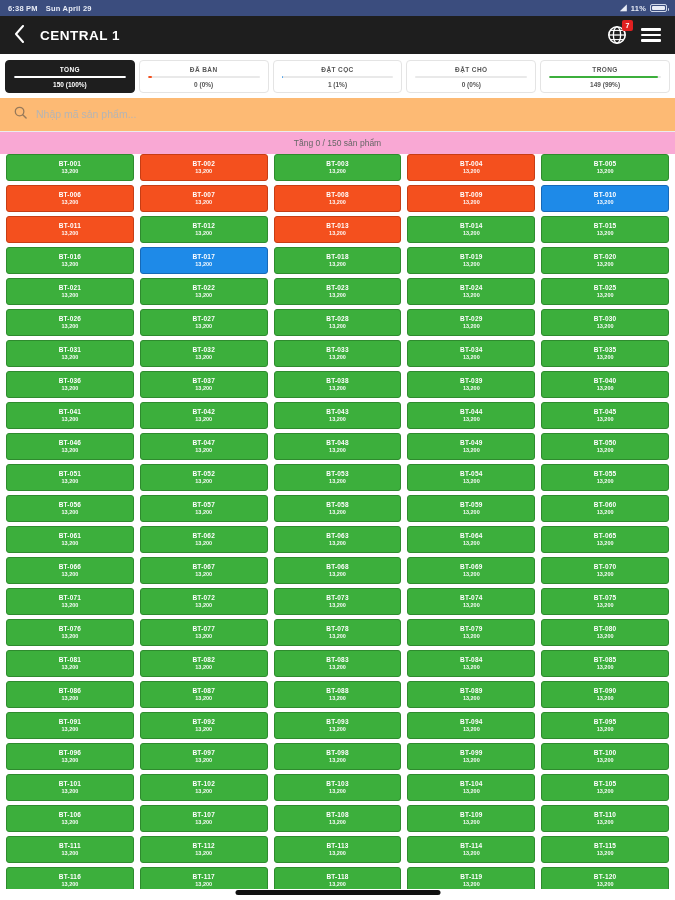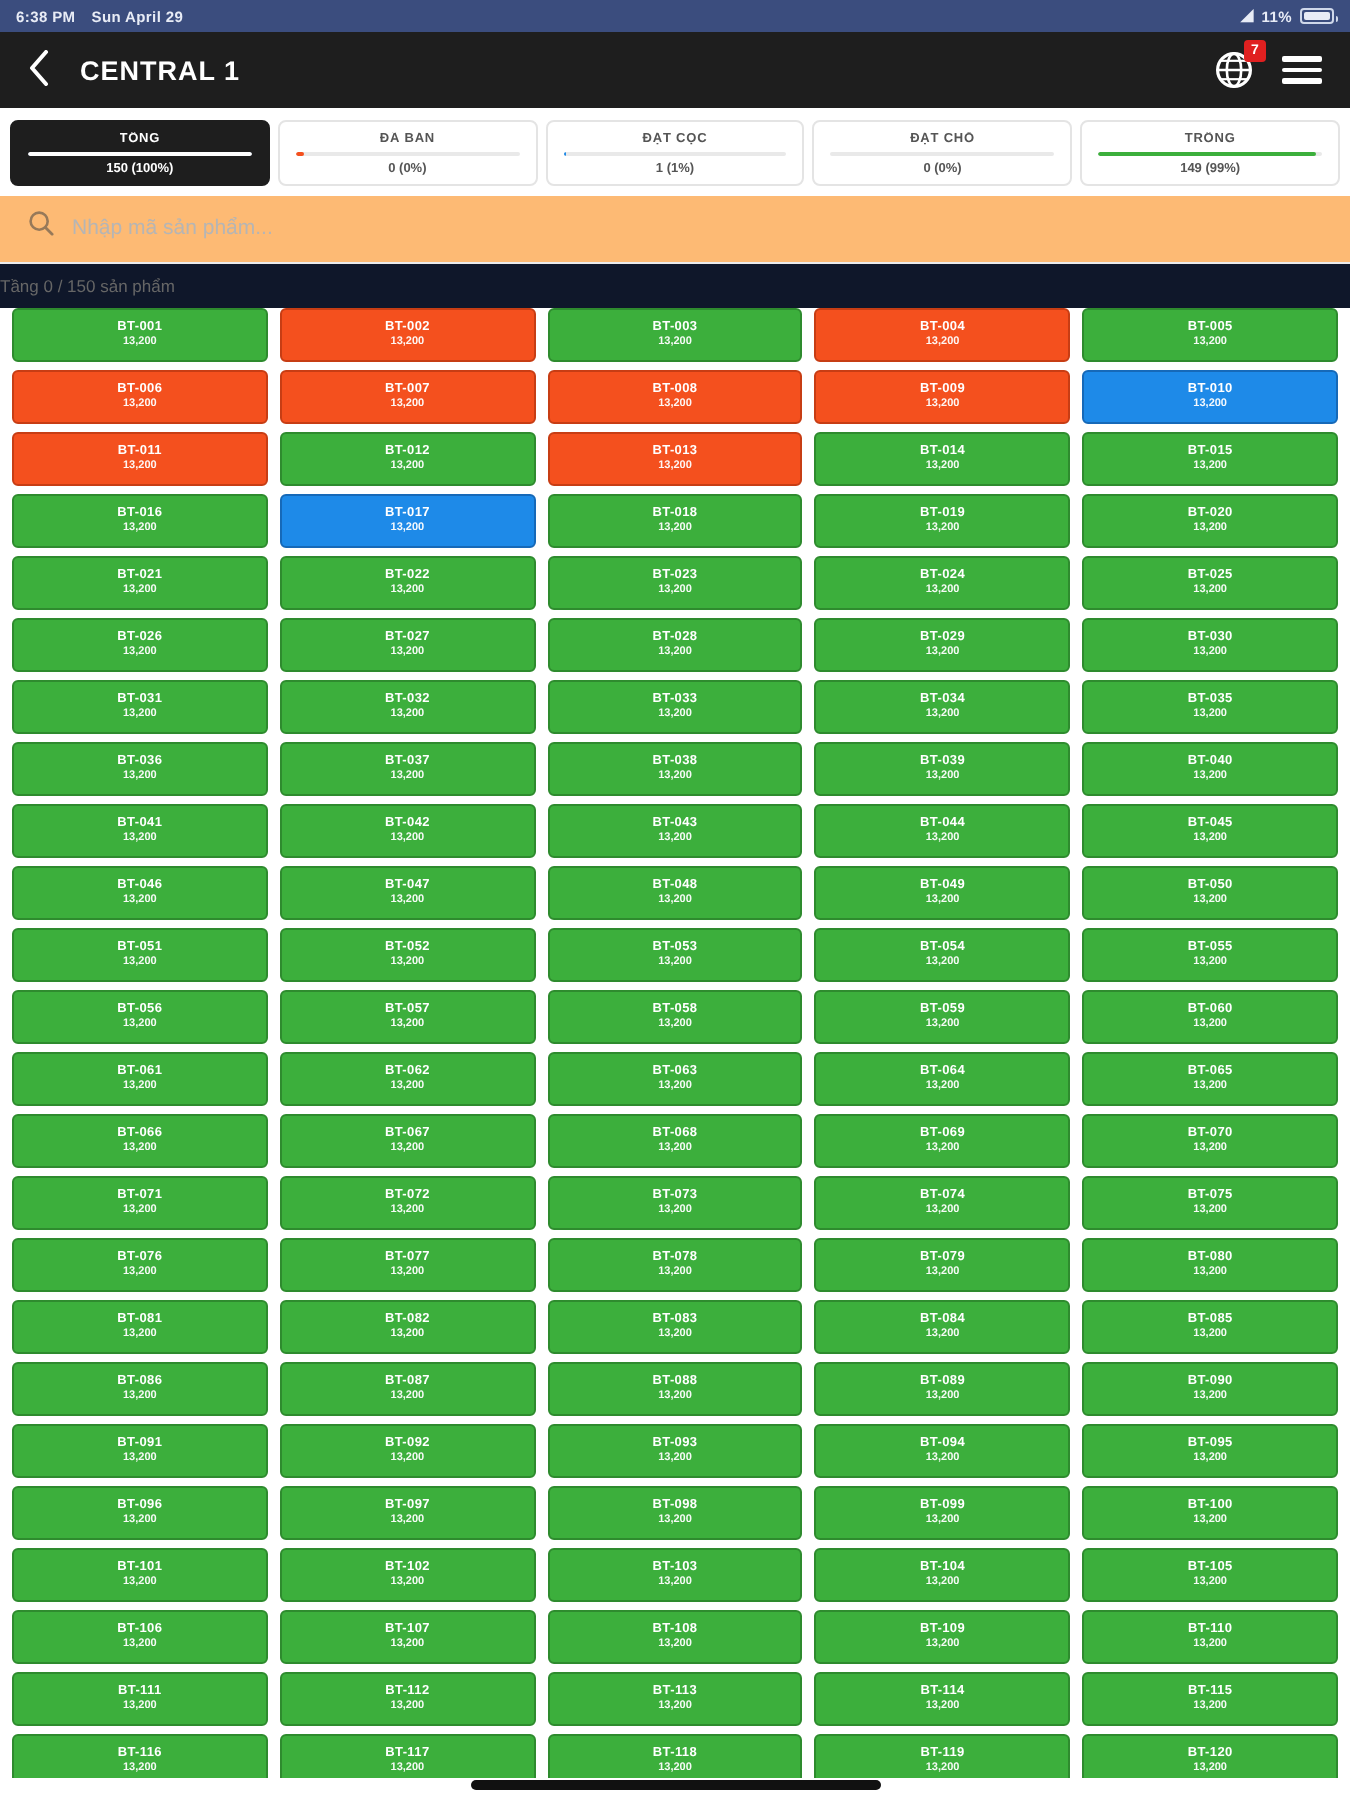--- a/index.html
+++ b/index.html
@@ -87,21 +87,21 @@
   }
   .search-icon { flex:0 0 auto; opacity:.55; }
   .search-input {
     flex:1; border:none; outline:none; background:transparent;
     font-family:"Liberation Sans", sans-serif; font-size:10.5px; color:#333;
   }
   .search-input::placeholder { color:#b5b5b5; }
 
   
   .counter {
-    font-size:8.5px; color:#666; padding:6px 0 6px 0; background:#0f172a;
+    text-align:center; font-size:8.5px; color:#666; padding:6px 0 6px 0; background:#f9a8d4;
   }
 
   
   .grid-scroll {
     height:735px; overflow:hidden; background:#fff; padding:0 6px;
   }
   .grid {
     display:grid; grid-template-columns:repeat(5, 1fr); gap:4px 6px;
   }
   .cell {

